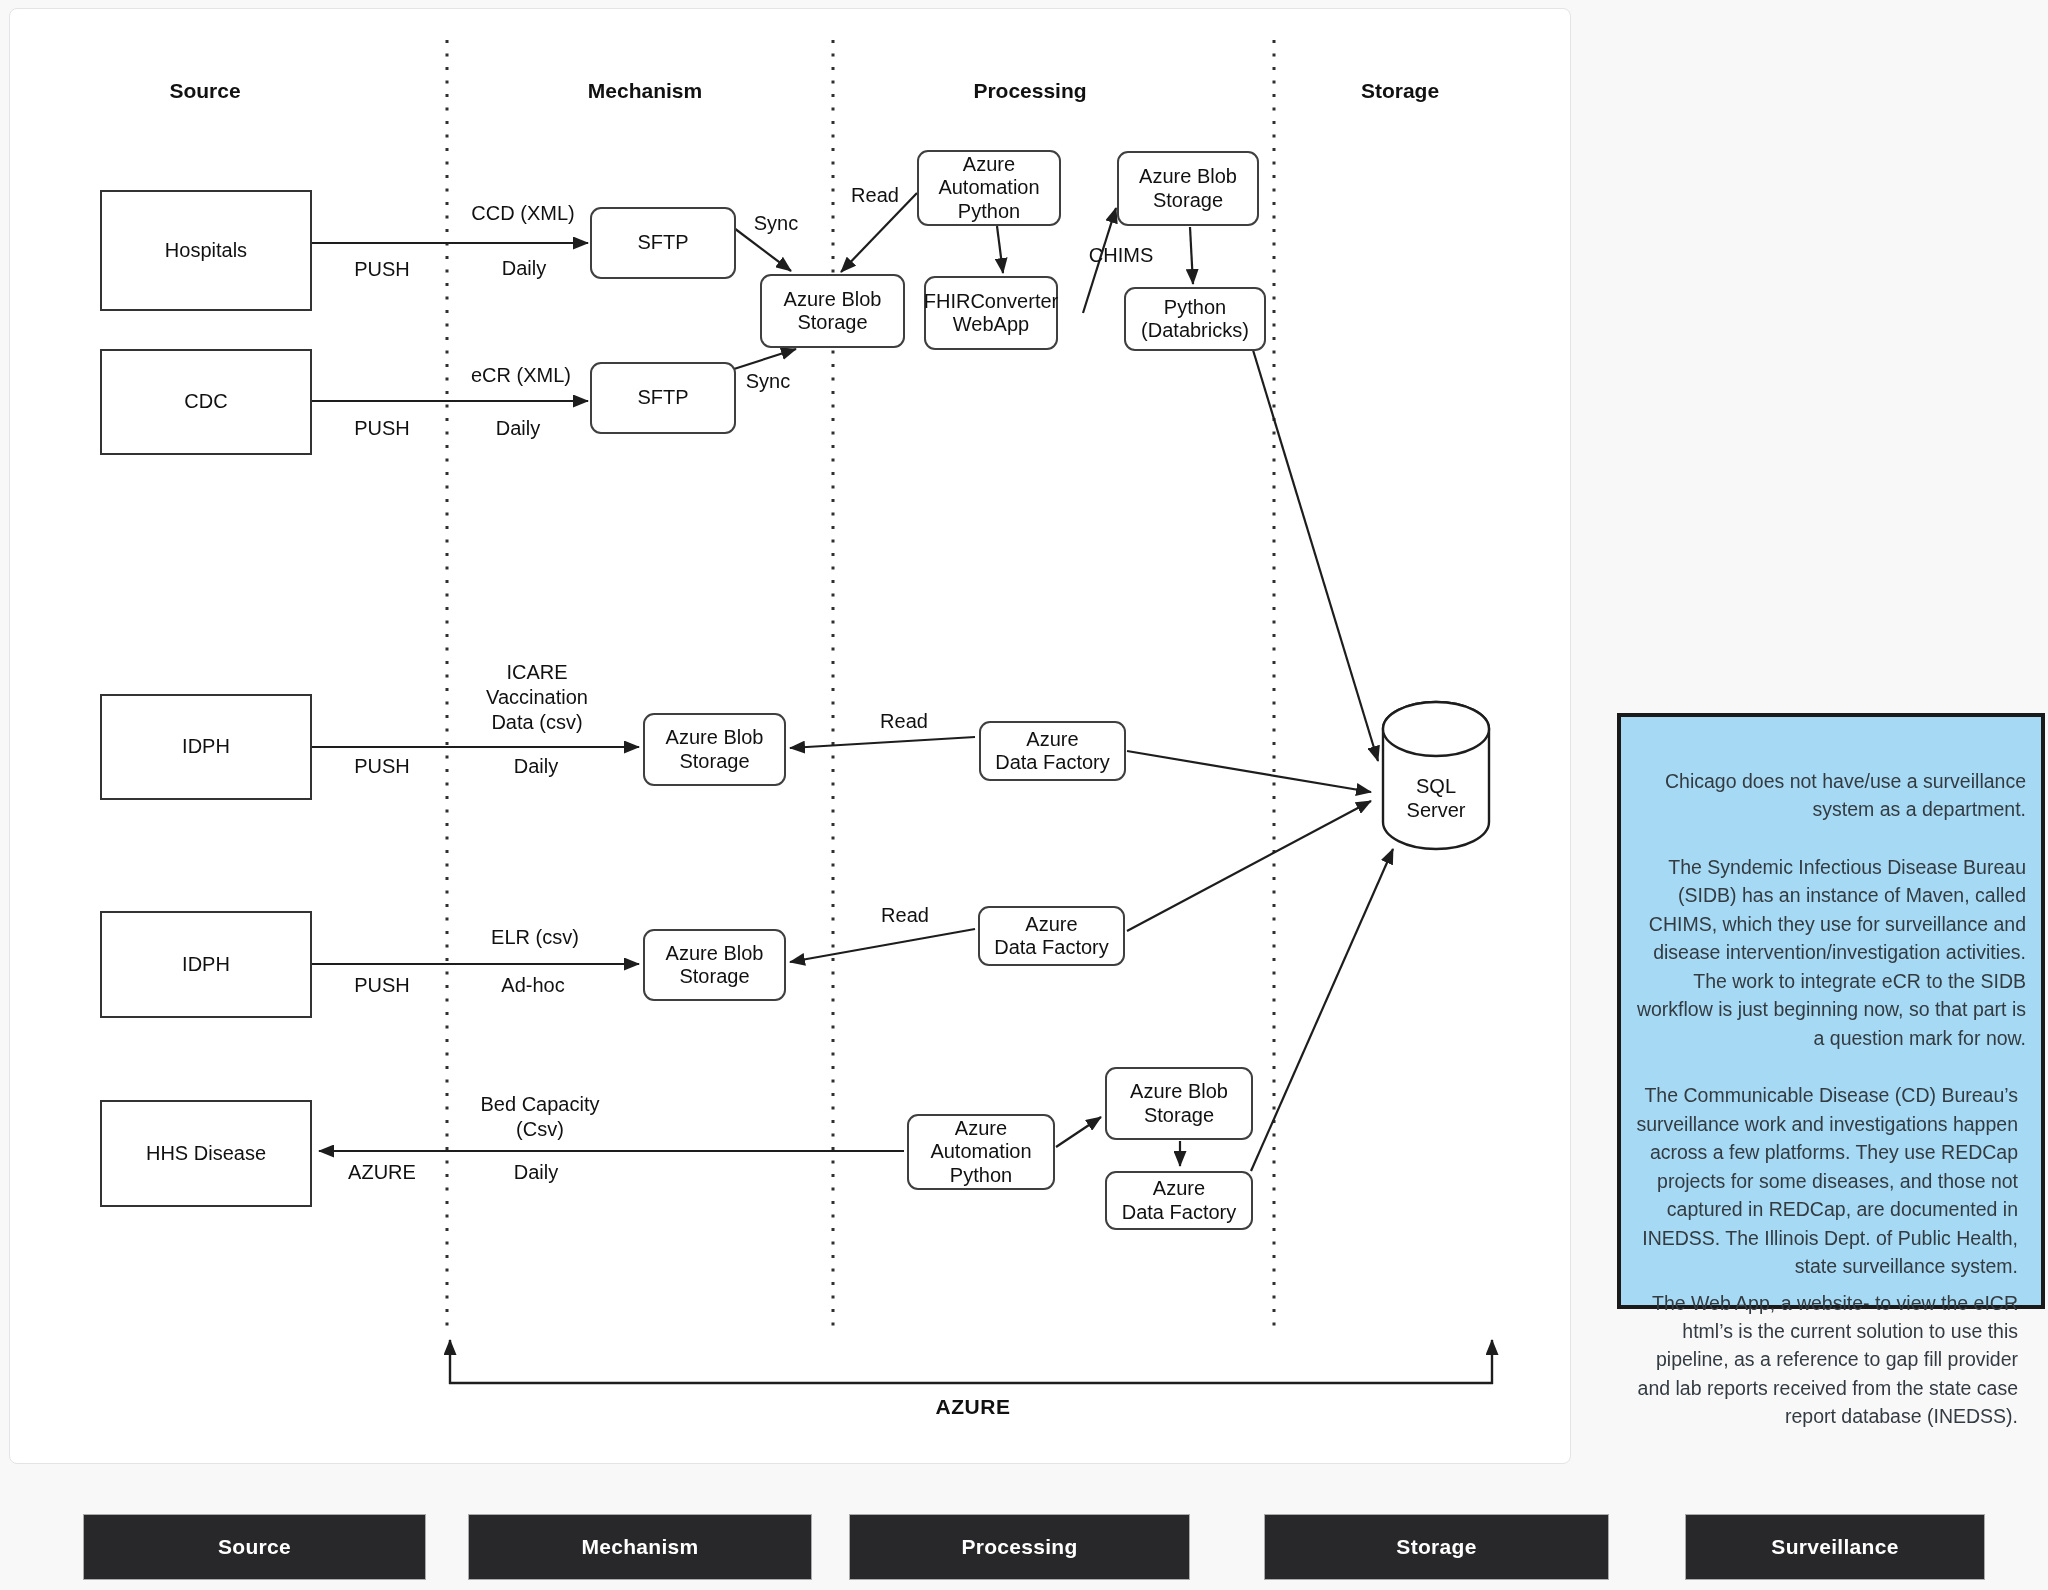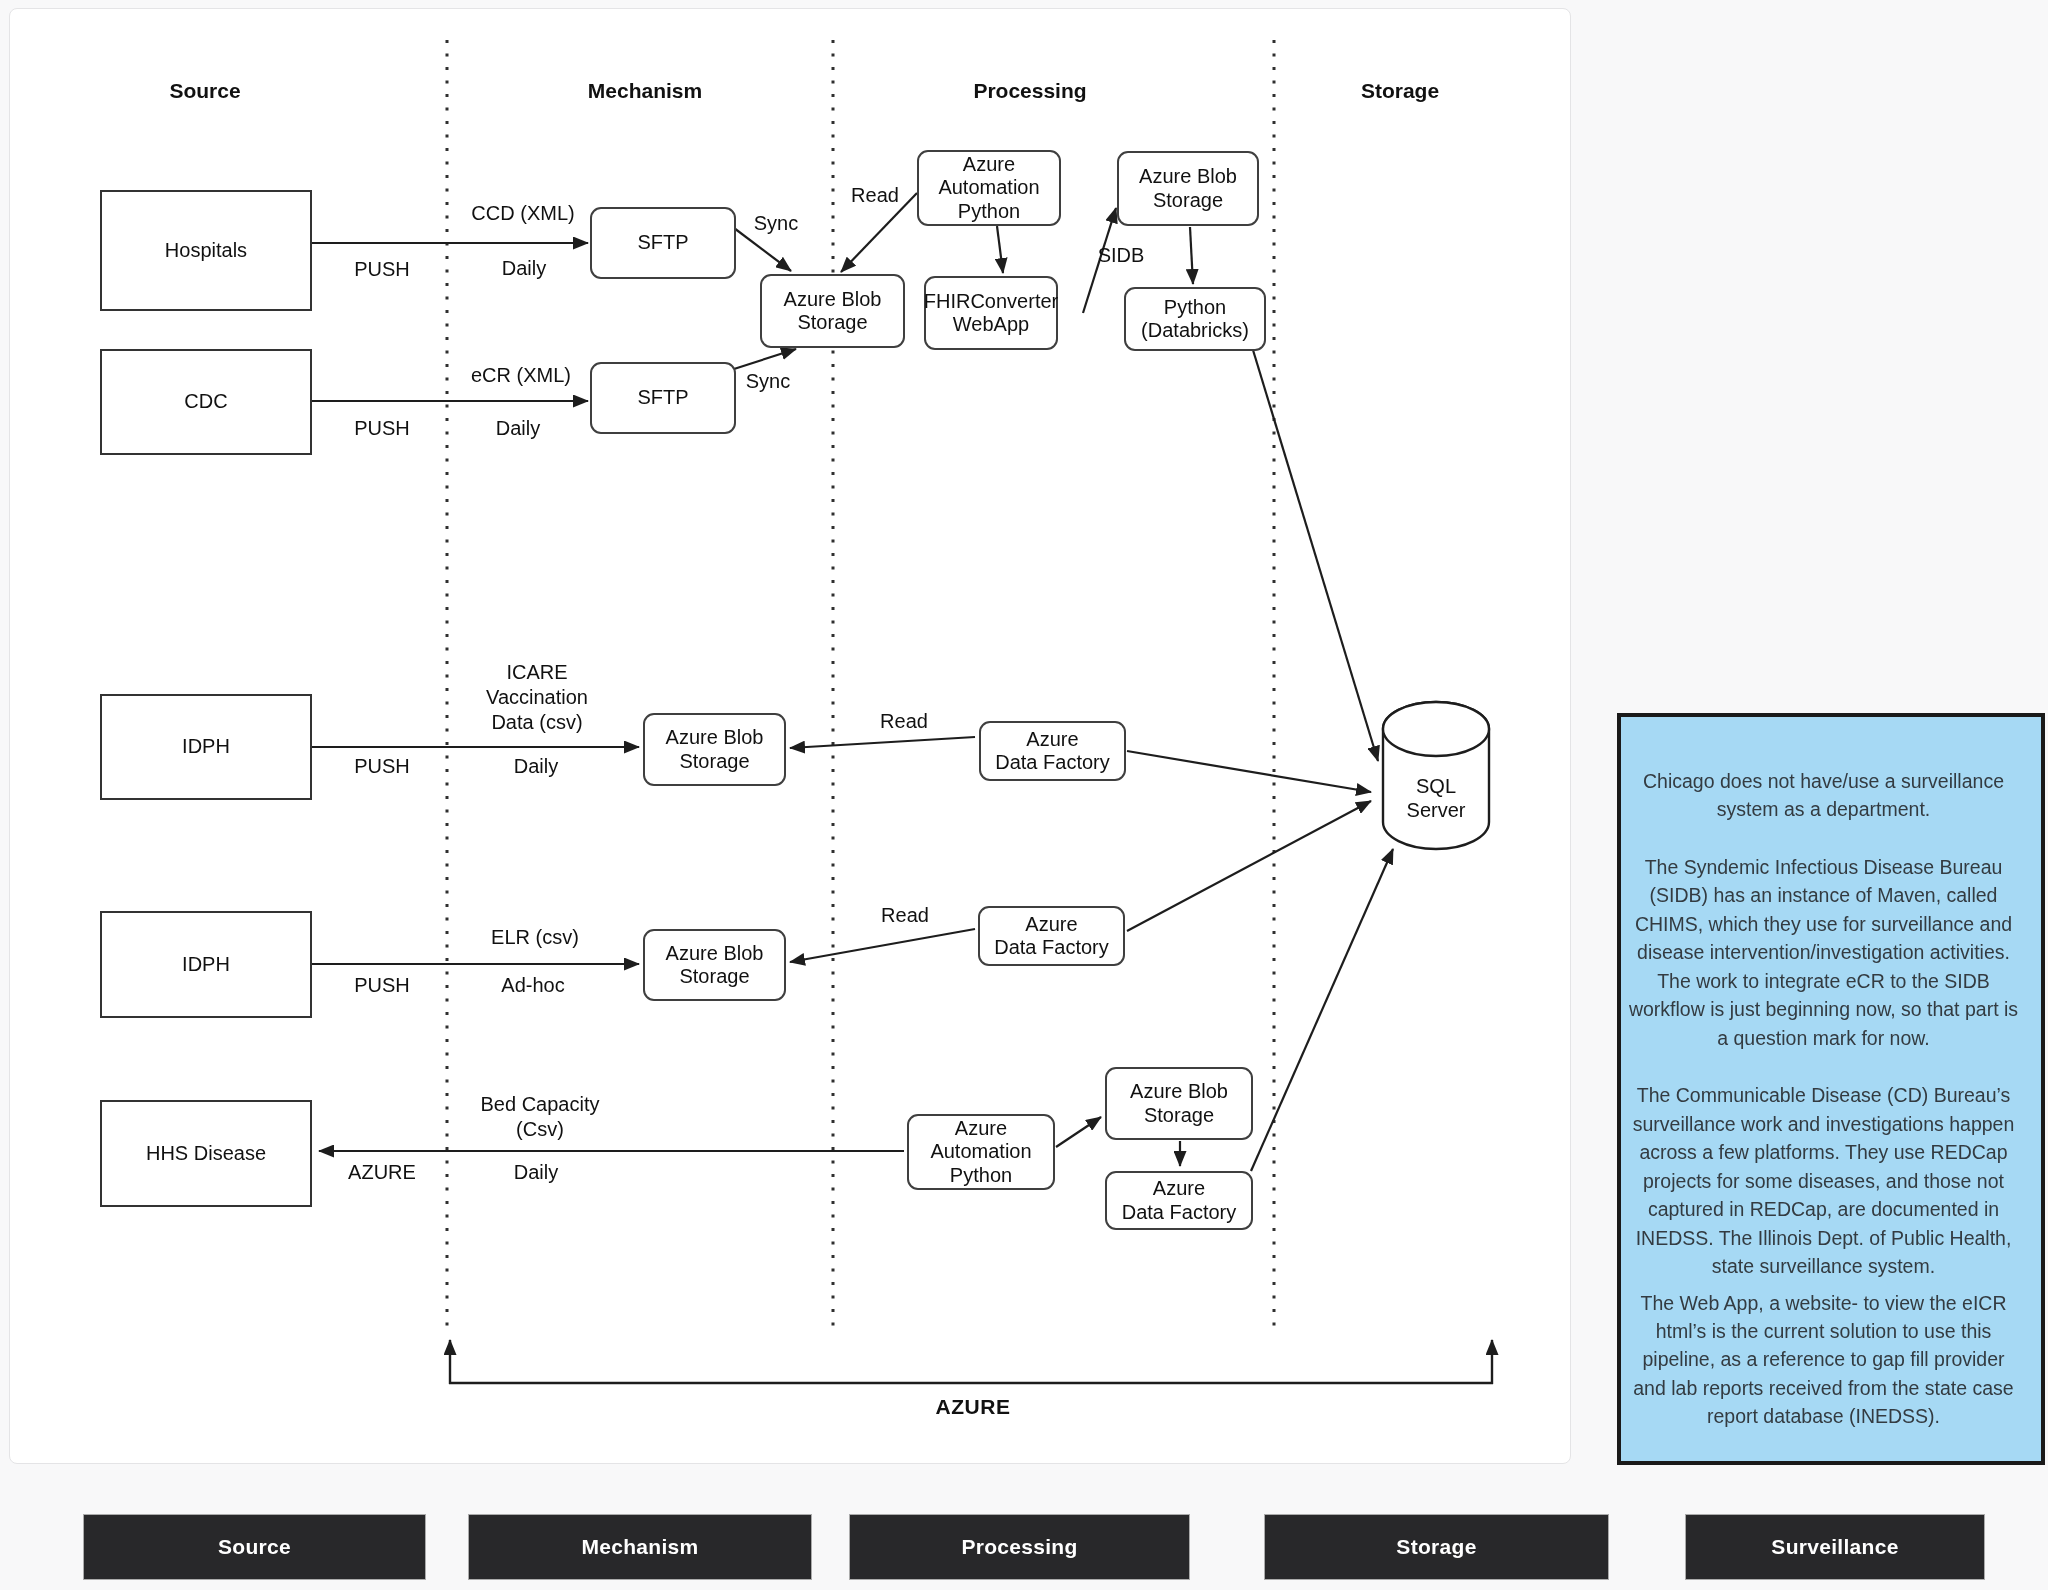--- a/index.html
+++ b/index.html
@@ -34,26 +34,26 @@
   }
   .sqltext {
     position:absolute; z-index:3; transform:translate(-50%,-50%);
     font-size:20px; line-height:1.2; text-align:center; white-space:pre-line;
   }
   .azure-lbl {
     position:absolute; z-index:3; transform:translate(-50%,-50%);
     font-weight:bold; font-size:21px; letter-spacing:.5px;
   }
   .note {
-    position:absolute; left:1617px; top:713px; width:428px; height:752px;
+    position:absolute; left:1617px; top:713px; width:428px; height:596px;
     box-sizing:border-box; z-index:3;
     background:var(--note-fill,#a6d9f4);
     border:4px solid var(--note-border,#1a1a1a);
     padding:50px 15px 0 0;
-    font-size:19.5px; line-height:1.46; text-align:center; color:#333b41;
+    font-size:19.5px; line-height:1.46; text-align:right; color:#333b41;
   }
   .note p { margin:0 0 29px 0; }
   .note p.tight { margin:8px; }
   .bar {
     position:absolute; top:1514px; height:66px; z-index:3; box-sizing:border-box;
     background:var(--bar-fill,#28282a); border:1px solid #ababab;
     display:flex; align-items:center; justify-content:center;
     color:var(--bar-text,#ffffff); font-weight:bold; font-size:21px; letter-spacing:.3px;
   }
 </style>
@@ -154,21 +154,21 @@
 
 <div class="elbl" style="left:523px; top:213px">CCD (XML)</div>
 <div class="elbl" style="left:382px; top:269px">PUSH</div>
 <div class="elbl" style="left:524px; top:268px">Daily</div>
 <div class="elbl" style="left:776px; top:223px">Sync</div>
 <div class="elbl" style="left:521px; top:375px">eCR (XML)</div>
 <div class="elbl" style="left:382px; top:428px">PUSH</div>
 <div class="elbl" style="left:518px; top:428px">Daily</div>
 <div class="elbl" style="left:768px; top:381px">Sync</div>
 <div class="elbl" style="left:875px; top:195px">Read</div>
-<div class="elbl" style="left:1121px; top:255px">SIDB</div>
+<div class="elbl" style="left:1121px; top:255px">CHIMS</div>
 <div class="elbl" style="left:537px; top:697px">ICARE
 Vaccination
 Data (csv)</div>
 <div class="elbl" style="left:382px; top:766px">PUSH</div>
 <div class="elbl" style="left:536px; top:766px">Daily</div>
 <div class="elbl" style="left:904px; top:721px">Read</div>
 <div class="elbl" style="left:535px; top:937px">ELR (csv)</div>
 <div class="elbl" style="left:382px; top:985px">PUSH</div>
 <div class="elbl" style="left:533px; top:985px">Ad-hoc</div>
 <div class="elbl" style="left:905px; top:915px">Read</div>

